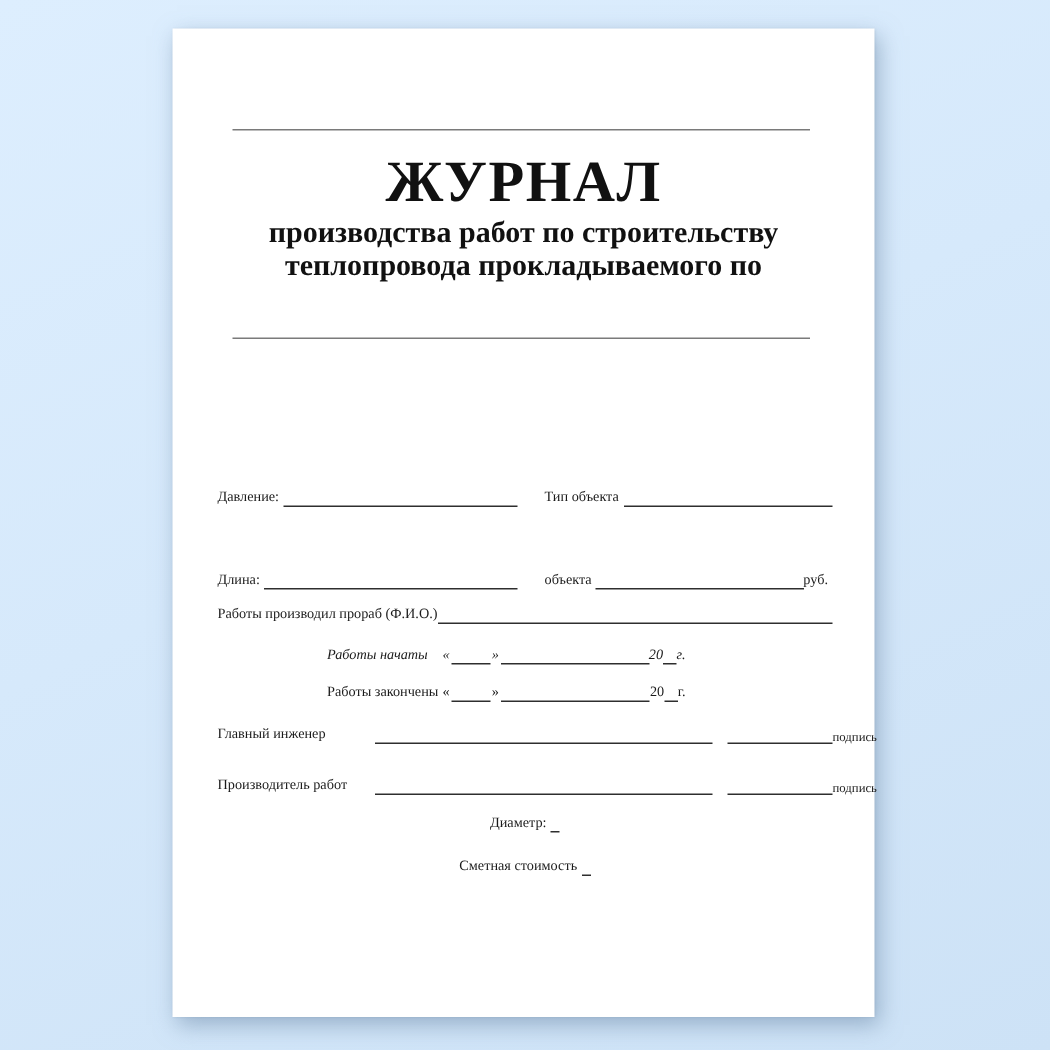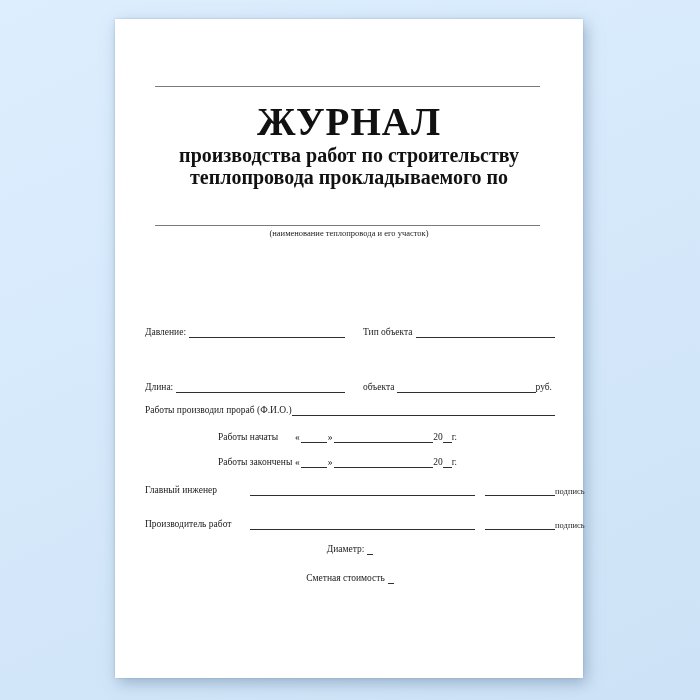--- a/index.html
+++ b/index.html
@@ -28,21 +28,21 @@
   .subtitle{font-size:20px;line-height:22px;}
 
   
   .row{
     position:absolute;left:30px;right:28px;display:flex;align-items:flex-end;
     font-size:9.5px;line-height:11px;color:#1a1a1a;white-space:nowrap;
   }
   .line{display:inline-block;border-bottom:1px solid #2e2e2e;height:10px;flex:1 1 auto;min-width:6px;}
   .lbl{flex:0 0 auto;}
   .r1{top:308px;} .r2{top:336px;flex-direction:column;} .r3{top:363px;} .r4{top:386px;}
-  .r5{top:413px;} .r6{top:438px;}
+  .r5{top:413px;font-style:italic;} .r6{top:438px;}
   .cols{gap:18px;align-items:center;}
   .col-l{flex:0 0 200px;display:flex;align-items:flex-end;}
   .col-r{flex:1 1 auto;display:flex;align-items:flex-end;}
   .col-l .lbl,.col-r .lbl{margin-right:3px;}
   .date-row{left:103px;right:126px;}
   .date-lbl{flex:0 0 76px;}
   .w26{flex:0 0 26px;}
   .w9{flex:0 0 9px;}
   .q{flex:0 0 auto;padding:0 1px;}
   
@@ -63,21 +63,20 @@
 
     <div class="rule top-rule"></div>
 
     <div class="title-block">
       <div class="title">ЖУРНАЛ</div>
       <div class="subtitle">производства работ по строительству</div>
       <div class="subtitle">теплопровода прокладываемого по</div>
     </div>
 
     <div class="rule name-rule"></div>
-    <div class="name-caption">(наименование теплопровода и его участок)</div>
 
     <div class="row cols r1">
       <div class="col-l">
         <span class="lbl">Давление:</span>
         <span class="line"></span>
       </div>
       <div class="col-r">
         <span class="lbl">Тип объекта</span>
         <span class="line"></span>
       </div>

